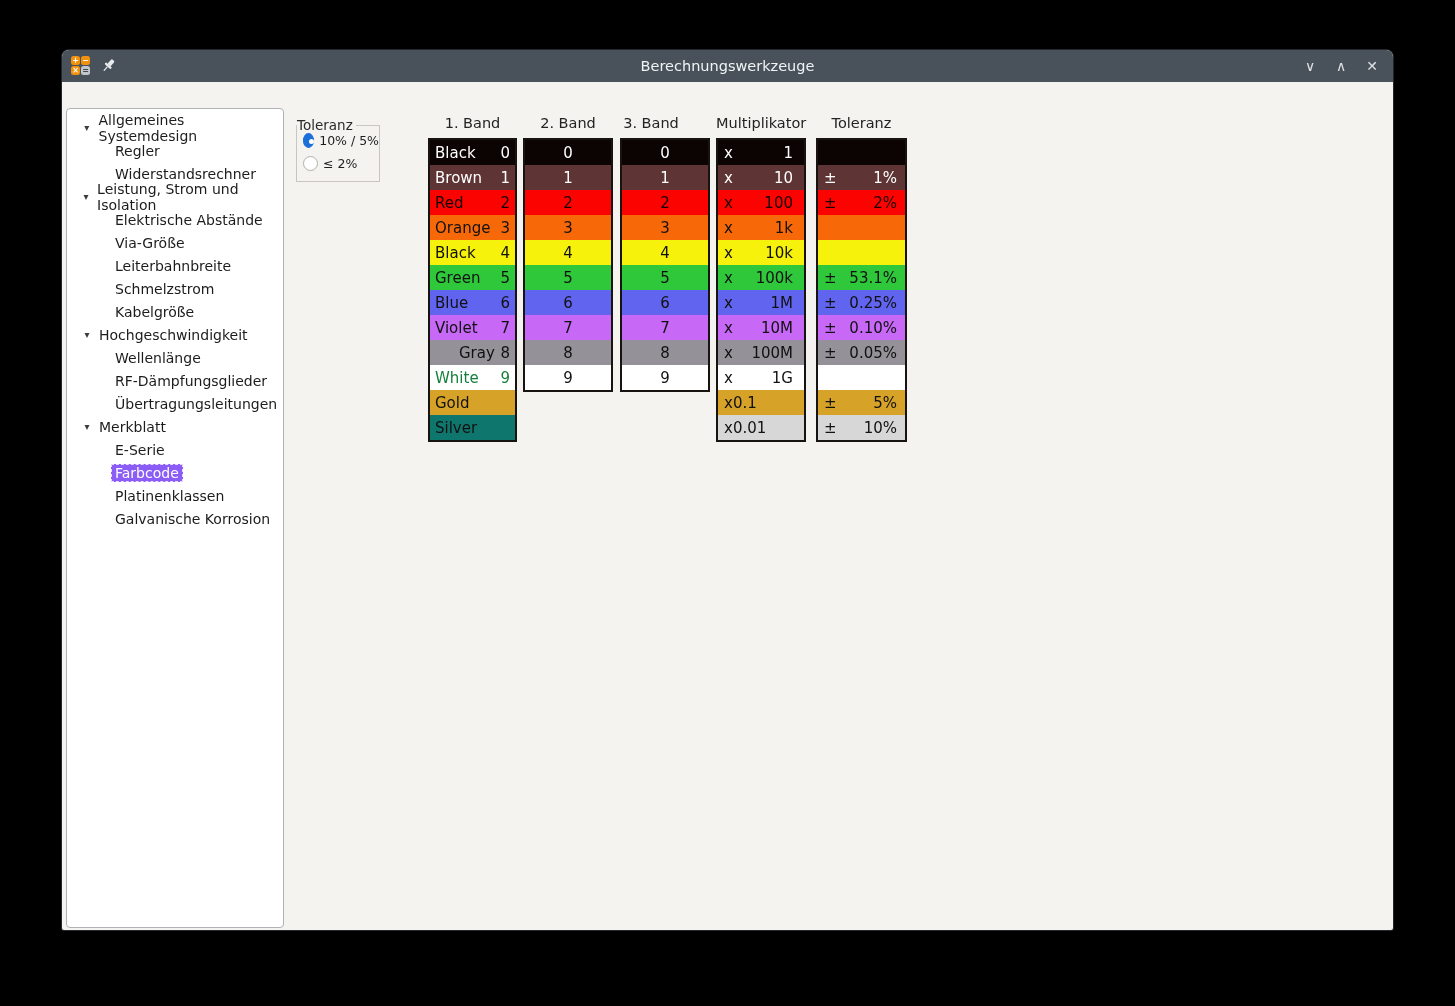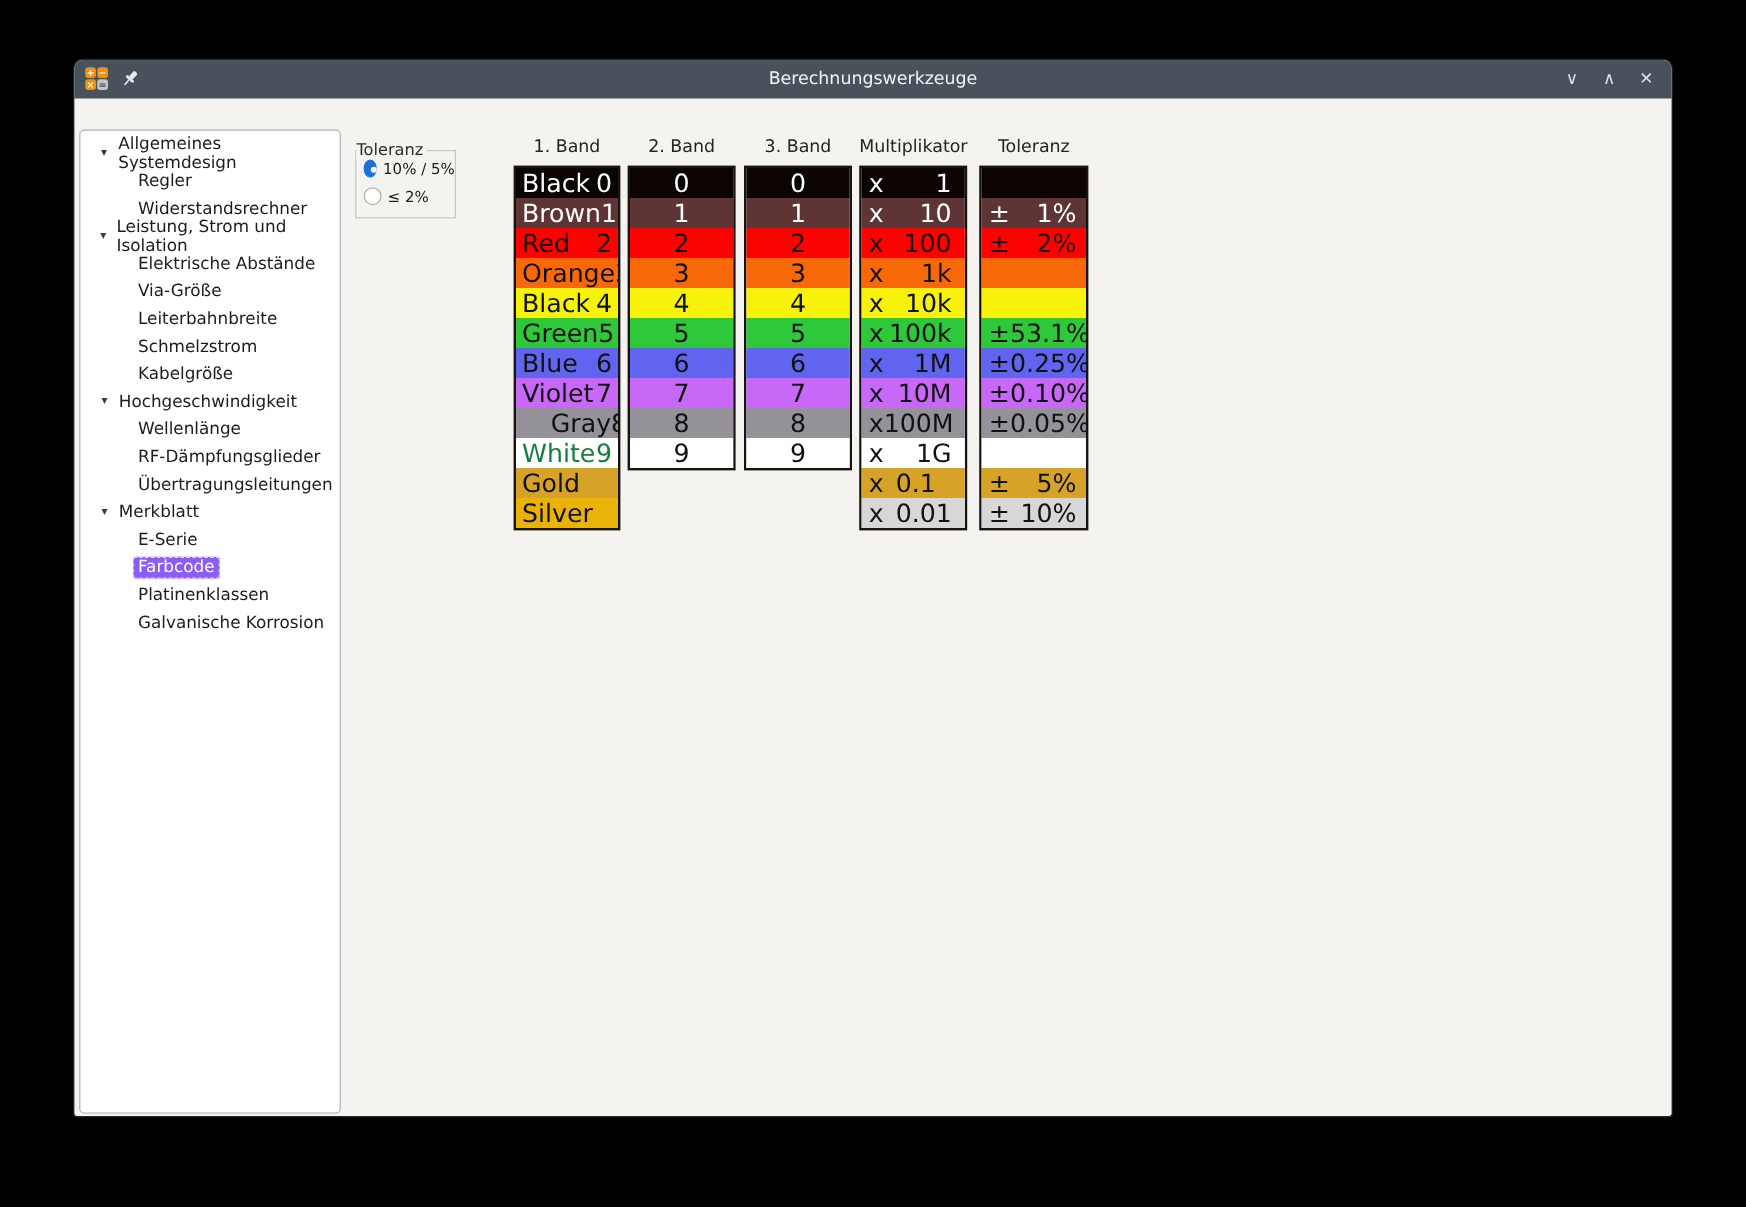--- a/index.html
+++ b/index.html
@@ -58,27 +58,27 @@
            border:1px solid #b3afa9; position:relative; }
   .radio.on { background:#1b6fd8; border-color:#1b6fd8; }
   .radio.on::after { content:""; position:absolute; left:5px; top:5px; width:5px; height:5px;
                      border-radius:50%; background:#fff; }
   .radio-row .rlabel { font-size:12.5px; color:#1d1d1d; margin-left:5px; white-space:nowrap; }
 
   
   .band-header { position:absolute; height:18px; font-size:14.5px; color:#232323;
                  text-align:center; top:7px; }
   .band-table { position:absolute; top:30px; border:2px solid #171310; background:#fff; }
-  .brow { height:25px; display:flex; align-items:center; font-size:21px; overflow:hidden; }
+  .brow { height:25px; display:flex; align-items:center; font-size:15px; overflow:hidden; }
   .brow .cname { margin-left:5px; flex:1; text-align:left; }
   .brow .cdigit { margin-right:5px; }
   .brow.center { justify-content:center; }
   .brow .xmark { margin-left:6px; }
   .brow .mval { flex:1; text-align:right; margin-right:11px; }
-  .brow .mval.dec { flex:none; text-align:left; margin-left:10px; margin-right:0; }
+  .brow .mval.dec { flex:none; text-align:left; margin-right:0; }
   .brow .pm { margin-left:6px; }
   .brow .tval { flex:1; text-align:right; margin-right:8px; }
 </style>
 </head>
 <body>
 
 <div class="window">
 
   <div class="titlebar">
     <div class="app-icon" id="appIcon">
@@ -220,39 +220,39 @@
             <span class="cdigit">8</span>
           </div>
           <div class="brow" style="background: rgb(255, 255, 255); color: #15803d; align-items: center;">
             <span class="cname">White</span>
             <span class="cdigit">9</span>
           </div>
           <div class="brow" style="background: rgb(214, 163, 40); color: rgb(17, 17, 17);">
             <span class="cname">Gold</span>
             <span class="cdigit"></span>
           </div>
-          <div class="brow" style="background: #eab308; color: rgb(17, 17, 17);">
+          <div class="brow" style="background: #0f766e; color: rgb(17, 17, 17);">
             <span class="cname">Silver</span>
             <span class="cdigit"></span>
           </div>
         </div>
         <div class="band-header" style="left: 461px; width: 90px;">2. Band</div>
         <div class="band-table" style="left: 461px; width: 90px;">
           <div class="brow center" style="background: rgb(11, 4, 3); color: rgb(255, 255, 255);">0</div>
           <div class="brow center" style="background: rgb(94, 52, 52); color: rgb(255, 255, 255);">1</div>
           <div class="brow center" style="background: rgb(251, 3, 0); color: rgb(23, 0, 0);">2</div>
           <div class="brow center" style="background: rgb(247, 104, 8); color: rgb(17, 17, 17);">3</div>
           <div class="brow center" style="background: rgb(246, 242, 12); color: rgb(17, 17, 17);">4</div>
           <div class="brow center" style="background: rgb(47, 200, 58); color: rgb(17, 17, 17);">5</div>
           <div class="brow center" style="background: rgb(97, 100, 239); color: rgb(17, 17, 17);">6</div>
           <div class="brow center" style="background: rgb(199, 104, 246); color: rgb(17, 17, 17);">7</div>
           <div class="brow center" style="background: rgb(148, 146, 152); color: rgb(17, 17, 17);">8</div>
           <div class="brow center" style="background: rgb(255, 255, 255); color: rgb(17, 17, 17);">9</div>
         </div>
-        <div class="band-header" style="left: 558px; width: 90px;">3. Band</div>
+        <div class="band-header" style="left: 544px; width: 90px;">3. Band</div>
         <div class="band-table" style="left: 558px; width: 90px;">
           <div class="brow center" style="background: rgb(11, 4, 3); color: rgb(255, 255, 255);">0</div>
           <div class="brow center" style="background: rgb(94, 52, 52); color: rgb(255, 255, 255);">1</div>
           <div class="brow center" style="background: rgb(251, 3, 0); color: rgb(23, 0, 0);">2</div>
           <div class="brow center" style="background: rgb(247, 104, 8); color: rgb(17, 17, 17);">3</div>
           <div class="brow center" style="background: rgb(246, 242, 12); color: rgb(17, 17, 17);">4</div>
           <div class="brow center" style="background: rgb(47, 200, 58); color: rgb(17, 17, 17);">5</div>
           <div class="brow center" style="background: rgb(97, 100, 239); color: rgb(17, 17, 17);">6</div>
           <div class="brow center" style="background: rgb(199, 104, 246); color: rgb(17, 17, 17);">7</div>
           <div class="brow center" style="background: rgb(148, 146, 152); color: rgb(17, 17, 17);">8</div>

